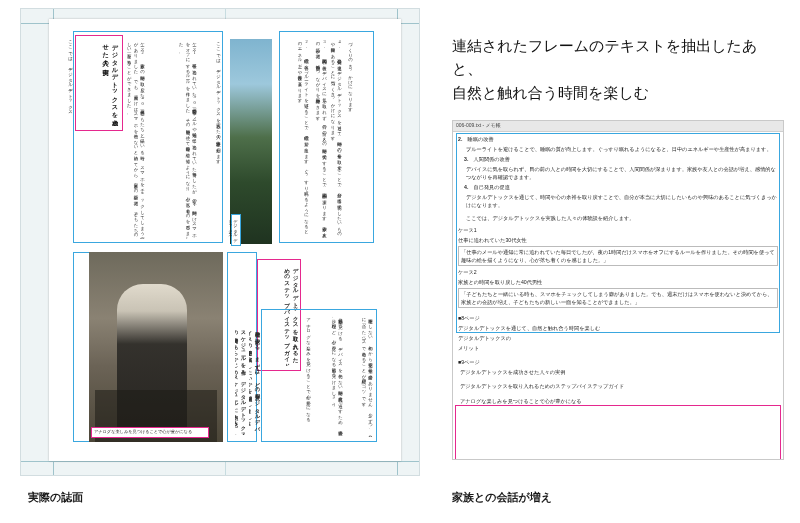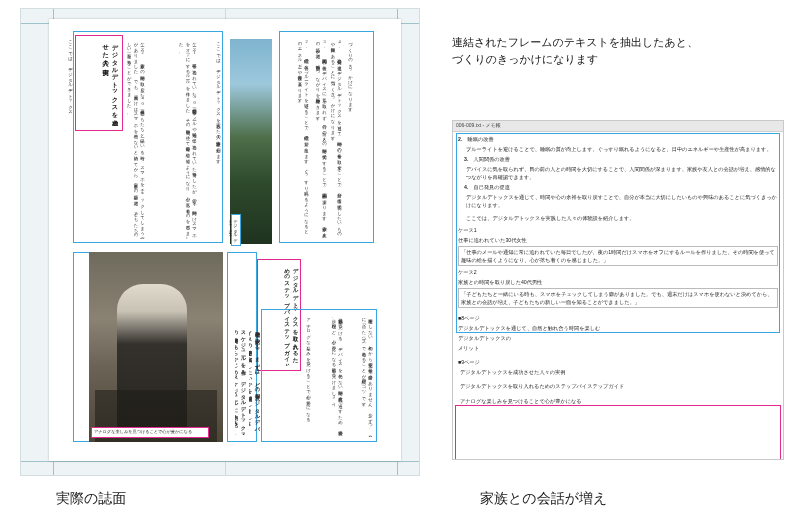--- a/index.html
+++ b/index.html
@@ -81,30 +81,29 @@
     font-size:4.2px;
     color:#222;
     padding:1px 2px;
     box-sizing:border-box;
     writing-mode:vertical-rl;
     font-family:"Liberation Serif","DejaVu Serif",serif;
   }
 
   .label{
     position:absolute;
-    font-size:14px;
+    font-size:11px;
     color:#1a1a1a;
-    font-weight:normal;
-    margin-left:28px;
+    font-weight:bold;
   }
 
   
   .rnote{
     position:absolute;left:452px;top:34px;width:335px;
-    font-size:11px;line-height:1.55;color:#111;
+    font-size:15px;line-height:1.55;color:#111;
   }
   .extract{
     position:absolute;left:452px;top:120px;width:332px;height:340px;
     background:#ffffff;
     border:1px solid #c9c9c9;
     box-sizing:border-box;
     overflow:hidden;
   }
   .ext-header{
     height:11px;background:#e8e8e8;border-bottom:1px solid #cfcfcf;
@@ -178,21 +177,21 @@
   <div class="vcol b" style="left:214px;top:318px;height:108px;width:12px;font-size:5.2px;">スケジュールを作る　デジタルデトックスの時間をあらかじめスケジュールに組み込み、日常生活の中で意識的に実践することが大切です。</div>
   <div class="vcol sm" style="left:292px;top:306px;height:122px;width:30px;">代替活動を見つける　デバイスを使わない時間を有意義に過ごすため、読書や散歩、料理など、心が豊かになる活動を見つけましょう。</div>
   <div class="vcol sm" style="left:322px;top:306px;height:122px;width:30px;">無理をしない　初めから完璧を目指す必要はありません。少しずつ、自分に合ったペースで進めることが継続のコツです。</div>
   <div class="vcol sm" style="left:262px;top:306px;height:122px;width:28px;">アナログな楽しみを見つけることで心が豊かになる</div>
 </div>
 
 <div class="label" style="left:28px;top:490px;">実際の誌面</div>
 
 <div class="rnote">
   <div>連結されたフレームのテキストを抽出したあと、</div>
-  <div>づくりのきっかけになります</div>
+  <div>自然と触れ合う時間を楽しむ</div>
 </div>
 
 <div class="extract">
   <div class="ext-header">006-009.txt - メモ帳</div>
   <div class="ext-body">
 
     <div class="ext-box-blue" style="top:1px;height:200px;"></div>
 
     <p><span class="num">2.</span>　<span>睡眠の改善</span></p>
     <p class="indent">ブルーライトを避けることで、睡眠の質が向上します。ぐっすり眠れるようになると、日中のエネルギーや生産性が高まります。</p>

